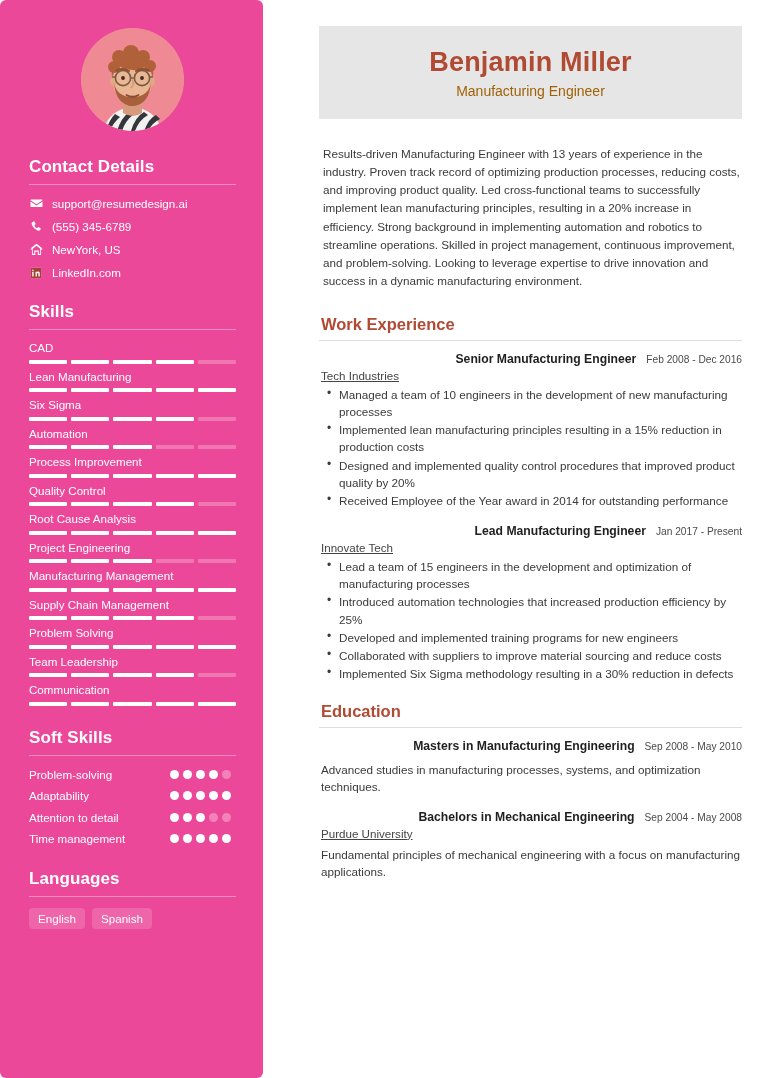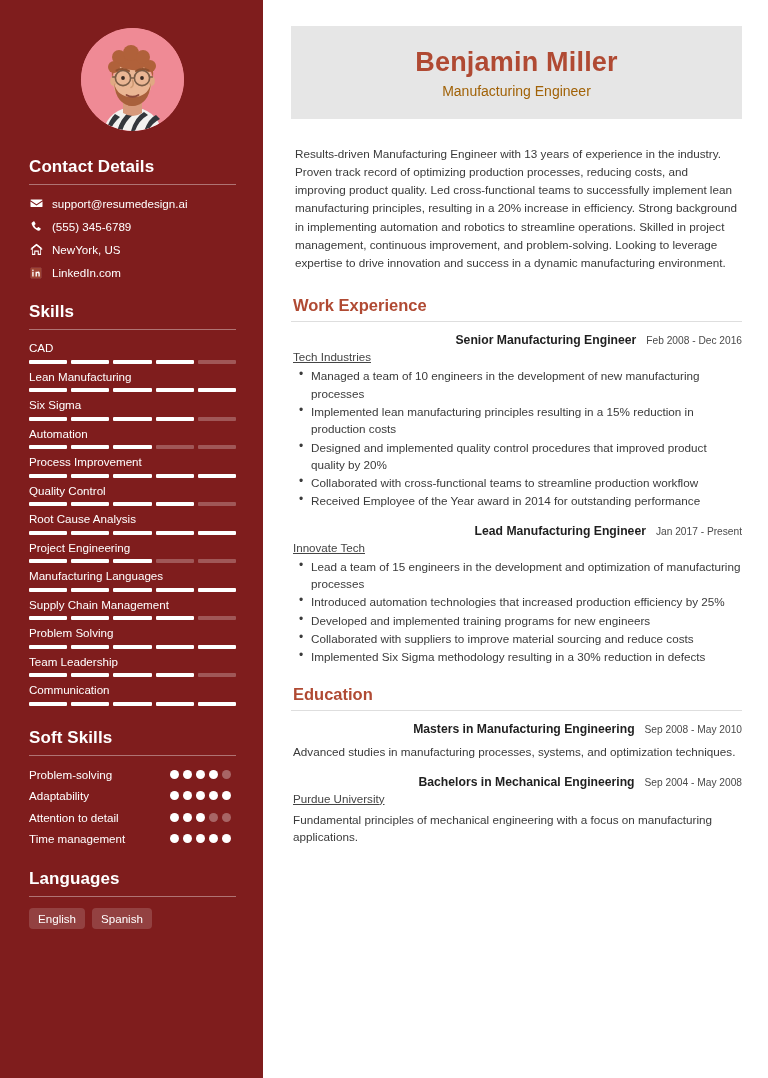--- a/index.html
+++ b/index.html
@@ -7,23 +7,24 @@
     width: 768px; height: 1078px;
     background: #ffffff;
     font-family: "Liberation Sans", sans-serif;
     -webkit-font-smoothing: antialiased;
   }
   .page { width: 768px; height: 1078px; display: flex; background:#fff; overflow:hidden; }
 
   
   .sidebar {
     width: 263px; min-width: 263px;
-    background: #7f1d1d;
+    background: #ec4899;
     color: #ffffff;
     padding: 28px 27px 20px 29px;
+    border-radius: 6px;
   }
   .avatar-wrap { display:flex; justify-content:center; margin-bottom: 26px; }
   .avatar {
     width: 103px; height: 103px; border-radius: 50%;
     background: #ef8a95;
     overflow: hidden; position: relative;
     box-shadow: 0 0 0 0 rgba(0,0,0,0);
   }
   .avatar svg { display:block; width:103px; height:103px; }
 
@@ -72,21 +73,21 @@
   
   .langs { display:flex; flex-wrap:wrap; gap:7px; margin-top:2px; }
   .lang-pill {
     background: rgba(255,255,255,0.16);
     border-radius: 4px;
     padding: 4px 9px;
     font-size: 11.6px; color:#fff;
   }
 
   
-  .main { flex:1 1 auto; padding: 26px 26px 10px 28px; }
+  .main { flex:1 1 auto; padding: 26px 26px 10px 28px; margin-left: 28px; }
 
   .name-banner {
     background: #e6e6e6;
     padding: 22px 10px 20px;
     text-align:center;
     margin-bottom: 26px;
   }
   .name {
     font-size: 27px; font-weight: bold; color:#b04a33;
     letter-spacing: 0.2px; line-height:1.1; margin-bottom: 5px;
@@ -310,21 +311,21 @@
             <div class="skill-name">Project Engineering</div>
             <div class="skill-bar">
               <span class="seg"></span>
               <span class="seg"></span>
               <span class="seg"></span>
               <span class="seg off"></span>
               <span class="seg off"></span>
             </div>
           </div>
           <div class="skill">
-            <div class="skill-name">Manufacturing Languages</div>
+            <div class="skill-name">Manufacturing Management</div>
             <div class="skill-bar">
               <span class="seg"></span>
               <span class="seg"></span>
               <span class="seg"></span>
               <span class="seg"></span>
               <span class="seg"></span>
             </div>
           </div>
           <div class="skill">
             <div class="skill-name">Supply Chain Management</div>
@@ -443,21 +444,20 @@
           <div class="entry">
             <div class="entry-top">
               <div class="entry-title">Senior Manufacturing Engineer</div>
               <div class="entry-date">Feb 2008 - Dec 2016</div>
             </div>
             <div class="entry-org">Tech Industries</div>
             <ul class="bullets">
               <li>Managed a team of 10 engineers in the development of new manufacturing processes</li>
               <li>Implemented lean manufacturing principles resulting in a 15% reduction in production costs</li>
               <li>Designed and implemented quality control procedures that improved product quality by 20%</li>
-              <li>Collaborated with cross-functional teams to streamline production workflow</li>
               <li>Received Employee of the Year award in 2014 for outstanding performance</li>
             </ul>
           </div>
           <div class="entry">
             <div class="entry-top">
               <div class="entry-title">Lead Manufacturing Engineer</div>
               <div class="entry-date">Jan 2017 - Present</div>
             </div>
             <div class="entry-org">Innovate Tech</div>
             <ul class="bullets">

